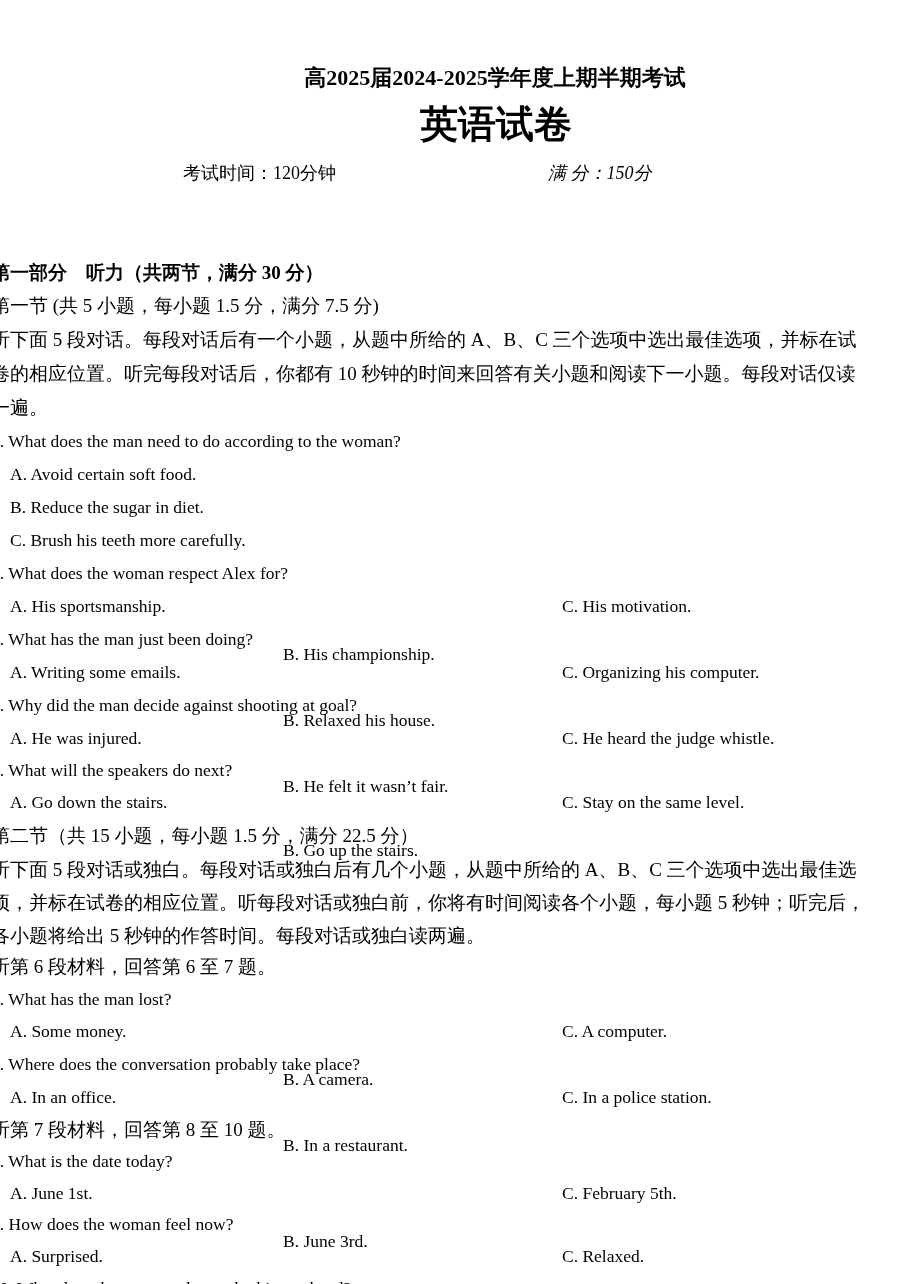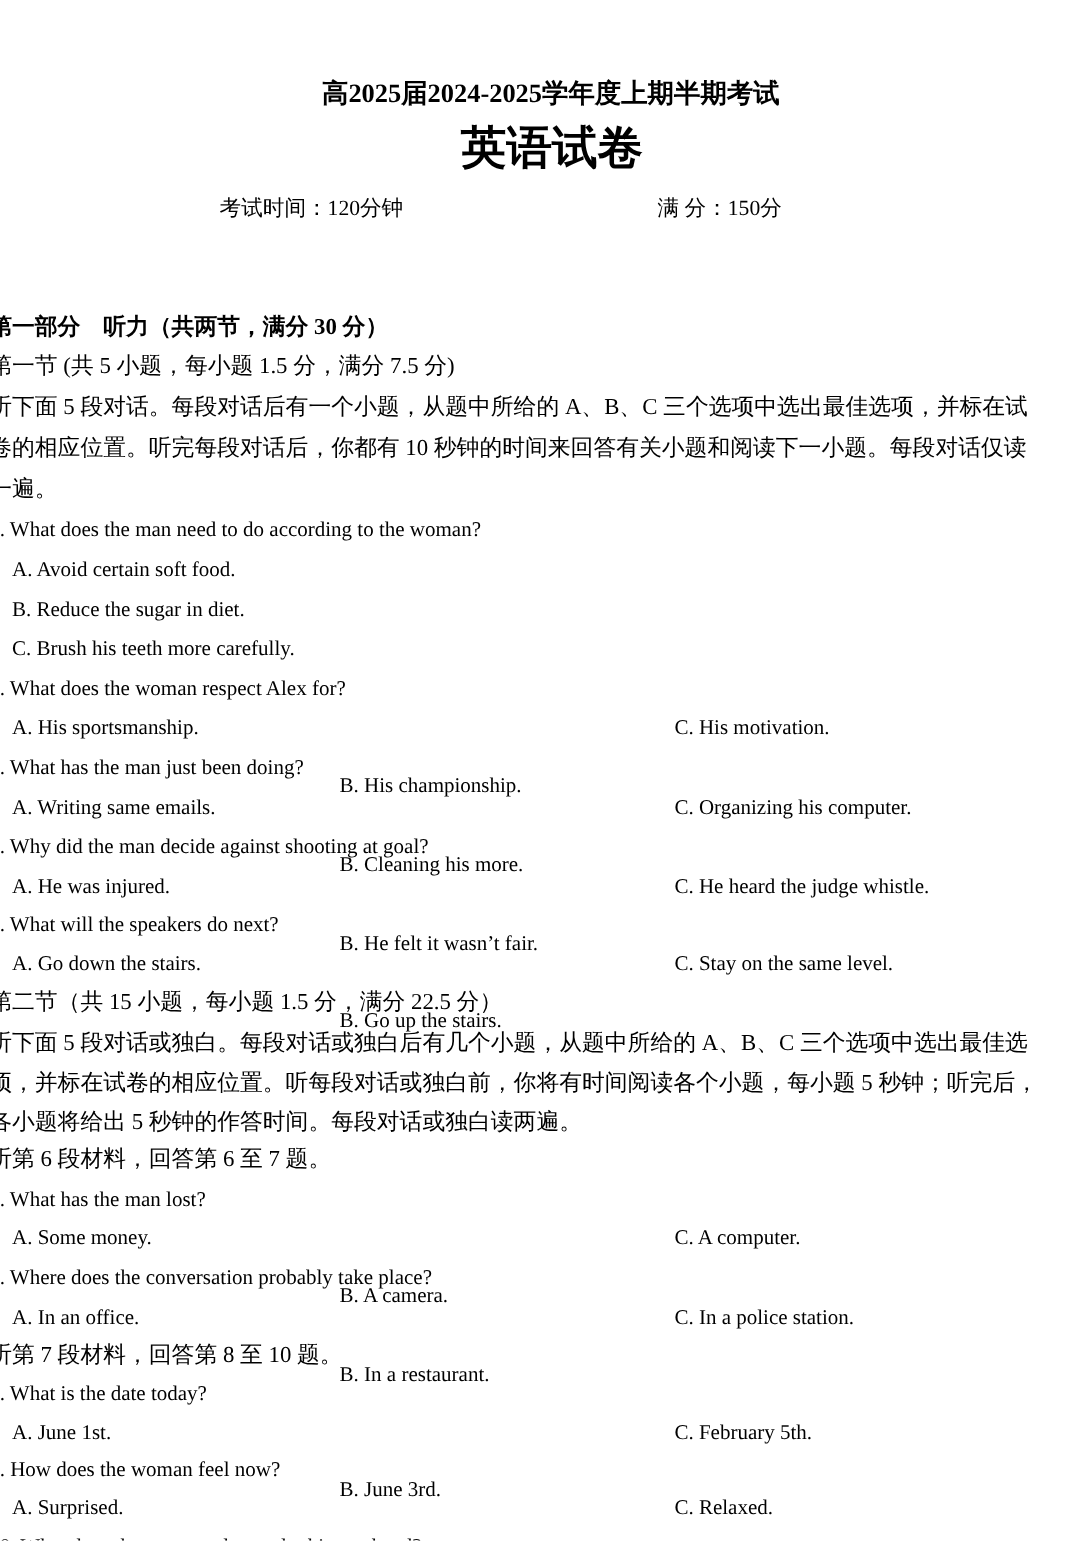--- a/index.html
+++ b/index.html
@@ -10,21 +10,21 @@
   .page {
     position: relative;
     width: 900px;
     height: 1284px;
     overflow: hidden;
     background: #ffffff;
     color: #000000;
     font-family: "Liberation Serif", "DejaVu Serif", serif;
   }
   
-  .header { position: absolute; top: 0; left: 0; width: 716px; }
+  .header { position: absolute; top: 0; left: 0; width: 716px; padding-left: 36px; }
   .exam-session-title {
     position: relative;
     top: 64px; left: 9px;
     width: 900px;
     text-align: center;
     font-size: 22px;
     font-weight: bold;
     line-height: 28px;
     white-space: pre;
   }
@@ -39,21 +39,21 @@
     white-space: pre;
   }
   .info-row {
     position: absolute;
     top: 160px; left: 0;
     width: 900px; height: 26px;
     font-size: 18px;
     line-height: 26px;
   }
   .exam-duration { position: absolute; left: 183px; white-space: pre; }
-  .total-score   { position: absolute; left: 548px; white-space: pre; }
+  .total-score   { position: absolute; left: 548px; white-space: pre; font-style: italic; }
   
   .body-lines {
     position: absolute;
     top: 0; left: -9px;
     width: 930px; height: 1284px;
   }
   .row {
     position: absolute;
     left: 0;
     width: 930px;
@@ -90,21 +90,21 @@
       <div class="row cjk" style="top: 323px;">听下面 5 段对话。每段对话后有一个小题，从题中所给的 A、B、C 三个选项中选出最佳选项，并标在试</div>
       <div class="row cjk" style="top: 357px;">卷的相应位置。听完每段对话后，你都有 10 秒钟的时间来回答有关小题和阅读下一小题。每段对话仅读</div>
       <div class="row cjk" style="top: 391px;">一遍。</div>
       <div class="row q" style="top: 425px;">1. What does the man need to do according to the woman?</div>
       <div class="row opt" style="top: 458px;">A. Avoid certain soft food.</div>
       <div class="row opt" style="top: 491px;">B. Reduce the sugar in diet.</div>
       <div class="row opt" style="top: 524px;">C. Brush his teeth more carefully.</div>
       <div class="row q" style="top: 557px;">2. What does the woman respect Alex for?</div>
       <div class="row options3" style="top: 590px;"><span class="col col-a">A. His sportsmanship.</span><span class="col col-b">B. His championship.</span><span class="col col-c">C. His motivation.</span></div>
       <div class="row q" style="top: 623px;">3. What has the man just been doing?</div>
-      <div class="row options3" style="top: 656px;"><span class="col col-a">A. Writing same emails.</span><span class="col col-b">B. Cleaning his more.</span><span class="col col-c">C. Organizing his computer.</span></div>
+      <div class="row options3" style="top: 656px;"><span class="col col-a">A. Writing some emails.</span><span class="col col-b">B. Relaxed his house.</span><span class="col col-c">C. Organizing his computer.</span></div>
       <div class="row q" style="top: 689px;">4. Why did the man decide against shooting at goal?</div>
       <div class="row options3" style="top: 722px;"><span class="col col-a">A. He was injured.</span><span class="col col-c">C. He heard the judge whistle.</span><span class="col col-b">B. He felt it wasn’t fair.</span></div>
       <div class="row q" style="top: 754px;">5. What will the speakers do next?</div>
       <div class="row options3" style="top: 786px;"><span class="col col-a">A. Go down the stairs.</span><span class="col col-b">B. Go up the stairs.</span><span class="col col-c">C. Stay on the same level.</span></div>
       <div class="row cjk" style="top: 819px;">第二节（共 15 小题，每小题 1.5 分，满分 22.5 分）</div>
       <div class="row cjk" style="top: 853px;">听下面 5 段对话或独白。每段对话或独白后有几个小题，从题中所给的 A、B、C 三个选项中选出最佳选</div>
       <div class="row cjk" style="top: 886px;">项，并标在试卷的相应位置。听每段对话或独白前，你将有时间阅读各个小题，每小题 5 秒钟；听完后，</div>
       <div class="row cjk" style="top: 919px;">各小题将给出 5 秒钟的作答时间。每段对话或独白读两遍。</div>
       <div class="row cjk" style="top: 950px;">听第 6 段材料，回答第 6 至 7 题。</div>
       <div class="row q" style="top: 983px;">6. What has the man lost?</div>

